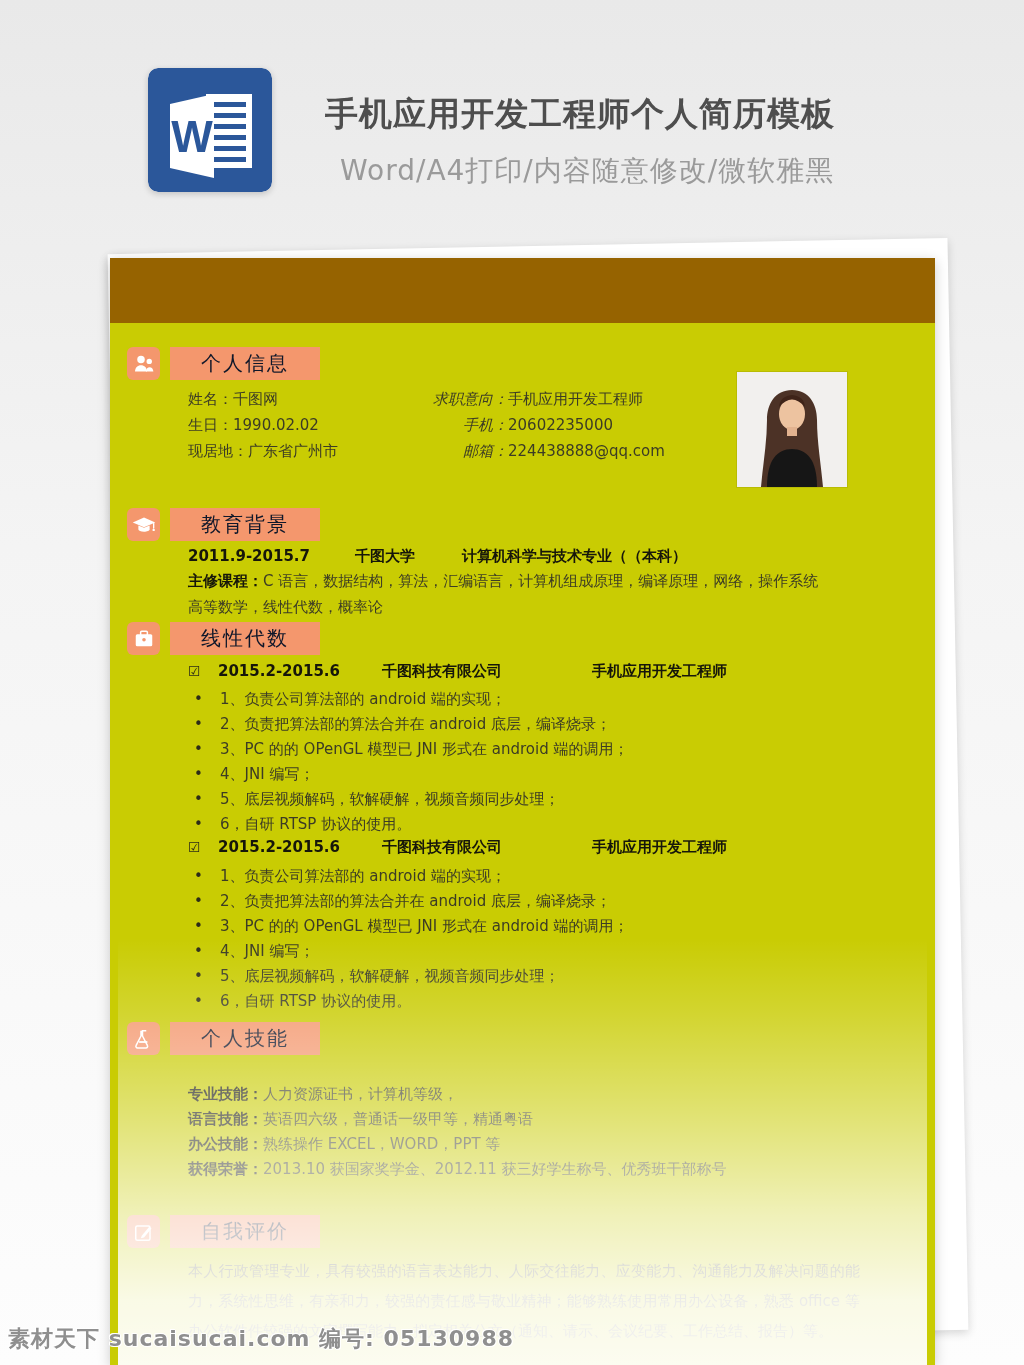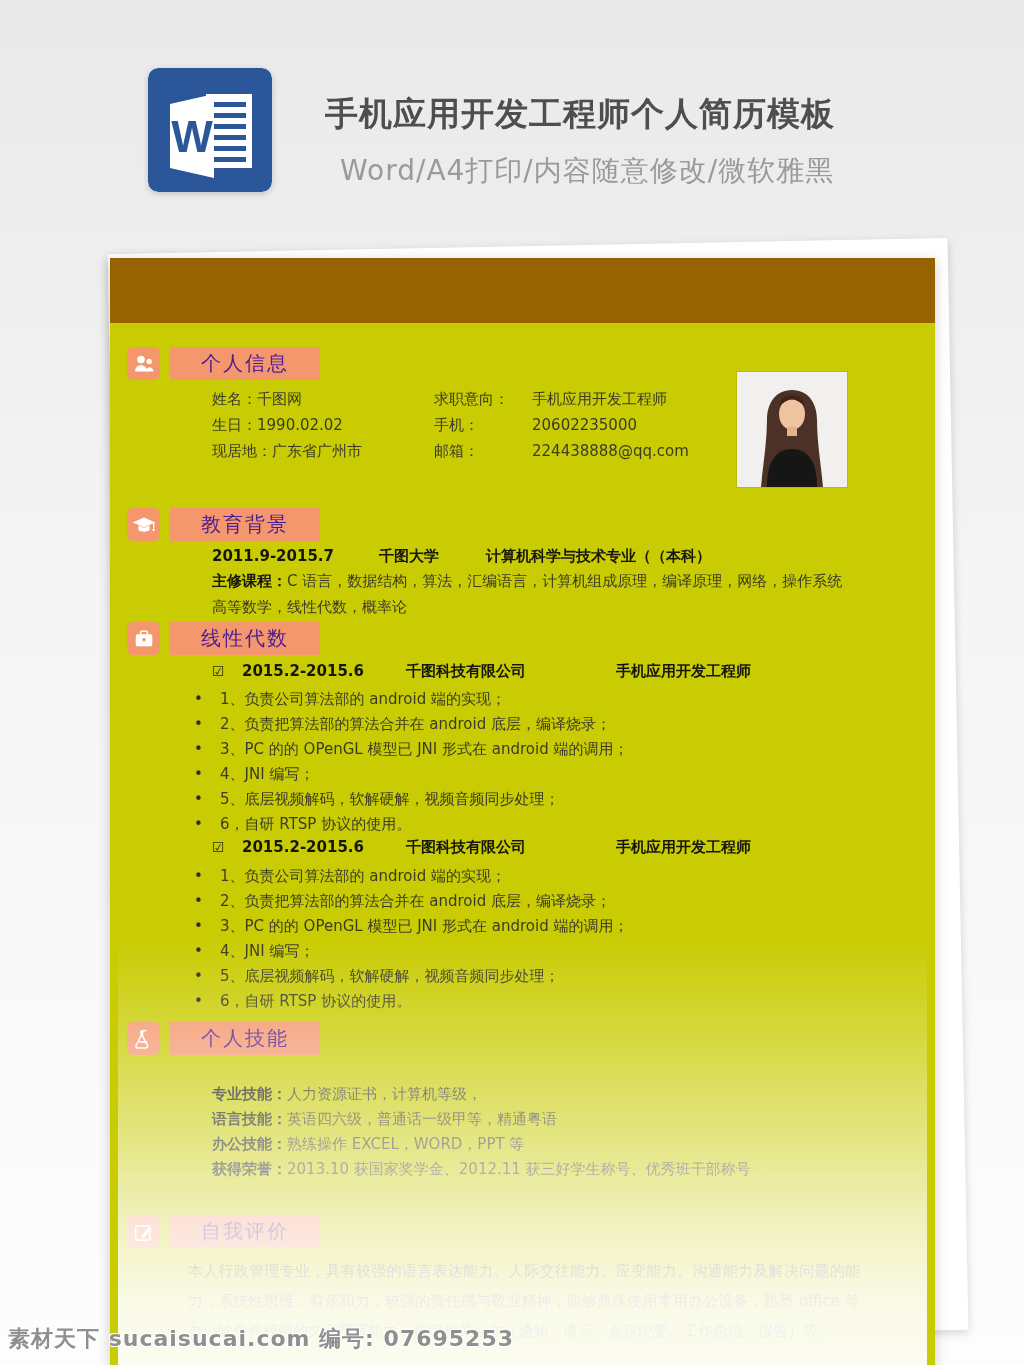--- a/index.html
+++ b/index.html
@@ -21,30 +21,30 @@
               box-shadow:0 3px 10px rgba(0,0,0,.16);}
   .page{position:absolute;left:110px;top:258px;width:825px;height:1107px;
         background:#c9cc03;box-shadow:0 3px 12px rgba(0,0,0,.20);}
   .page-band{position:absolute;left:0;top:0;width:100%;height:65px;background:#966300;}
 
   
   .sec-head{position:absolute;left:0;height:33px;}
   .sec-icon{position:absolute;left:17px;top:0;width:33px;height:33px;background:#f4976d;
             border-radius:6px;display:flex;align-items:center;justify-content:center;}
   .sec-label{position:absolute;left:60px;top:0;width:150px;height:33px;background:#f4976d;
-             color:#4c1d95;font-size:20px;letter-spacing:2px;display:flex;
+             color:#0f172a;font-size:20px;letter-spacing:2px;display:flex;
              align-items:center;justify-content:center;}
 
   
-  .txt{color:#3c3c25;font-size:15px;margin-left:24px;}
+  .txt{color:#3c3c25;font-size:15px;}
   .b{font-weight:bold;color:#16160a;}
   .rowline{line-height:26px;white-space:nowrap;}
   .personal-left{position:absolute;left:78px;top:128px;}
   .personal-right{position:absolute;left:300px;top:128px;}
-  .personal-right .plabel{display:inline-block;width:98px;}
+  .personal-right .plabel{display:inline-block;width:98px;text-align:right;font-style:italic;}
   .photo{position:absolute;left:627px;top:114px;width:110px;height:115px;
          box-shadow:0 0 0 1px rgba(0,0,0,.08);}
 
   .edu-line1{position:absolute;left:78px;top:289px;white-space:nowrap;}
   .edu-line1 .gap1{margin-right:45px;} .edu-line1 .gap2{margin-right:47px;text-align:center;}
   .edu-line2{position:absolute;left:78px;top:314px;white-space:nowrap;}
   .edu-line3{position:absolute;left:78px;top:340px;white-space:nowrap;}
 
   .entry-head{position:absolute;left:78px;white-space:nowrap;}
   .entry-head .marker{display:inline-block;width:30px;color:#2c2c18;font-size:14px;}
@@ -208,14 +208,14 @@
           <path d="M13 21l10-12 3 2.4-10 12-4.2 1z" fill="#ffffff" stroke="none"></path>
         </svg>
       </span>
       <span class="sec-label">自我评价</span>
     </div>
     <div class="selfeval-text">本人行政管理专业，具有较强的语言表达能力、人际交往能力、应变能力、沟通能力及解决问题的能力，系统性思维，有亲和力，较强的责任感与敬业精神；能够熟练使用常用办公设备，熟悉 office 等办公软件件较强的文字撰写能力，拟定相关公文（通知、请示、会议纪要、工作总结、报告）等。</div>
 
     <div class="fade-overlay"></div>
   </div>
 
-  <div class="watermark">素材天下 sucaisucai.com  编号: 07695253</div>
+  <div class="watermark">素材天下 sucaisucai.com  编号: 05130988</div>
 </div>
 
 </body></html>

